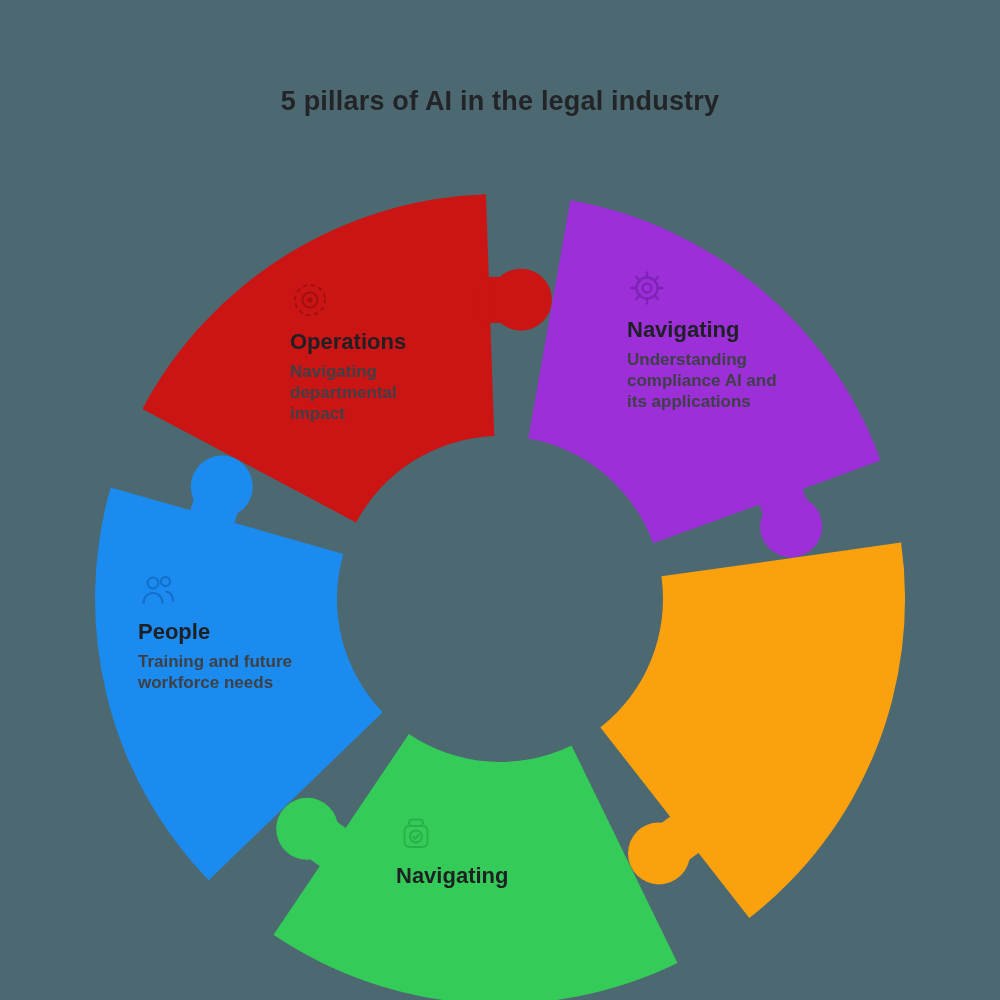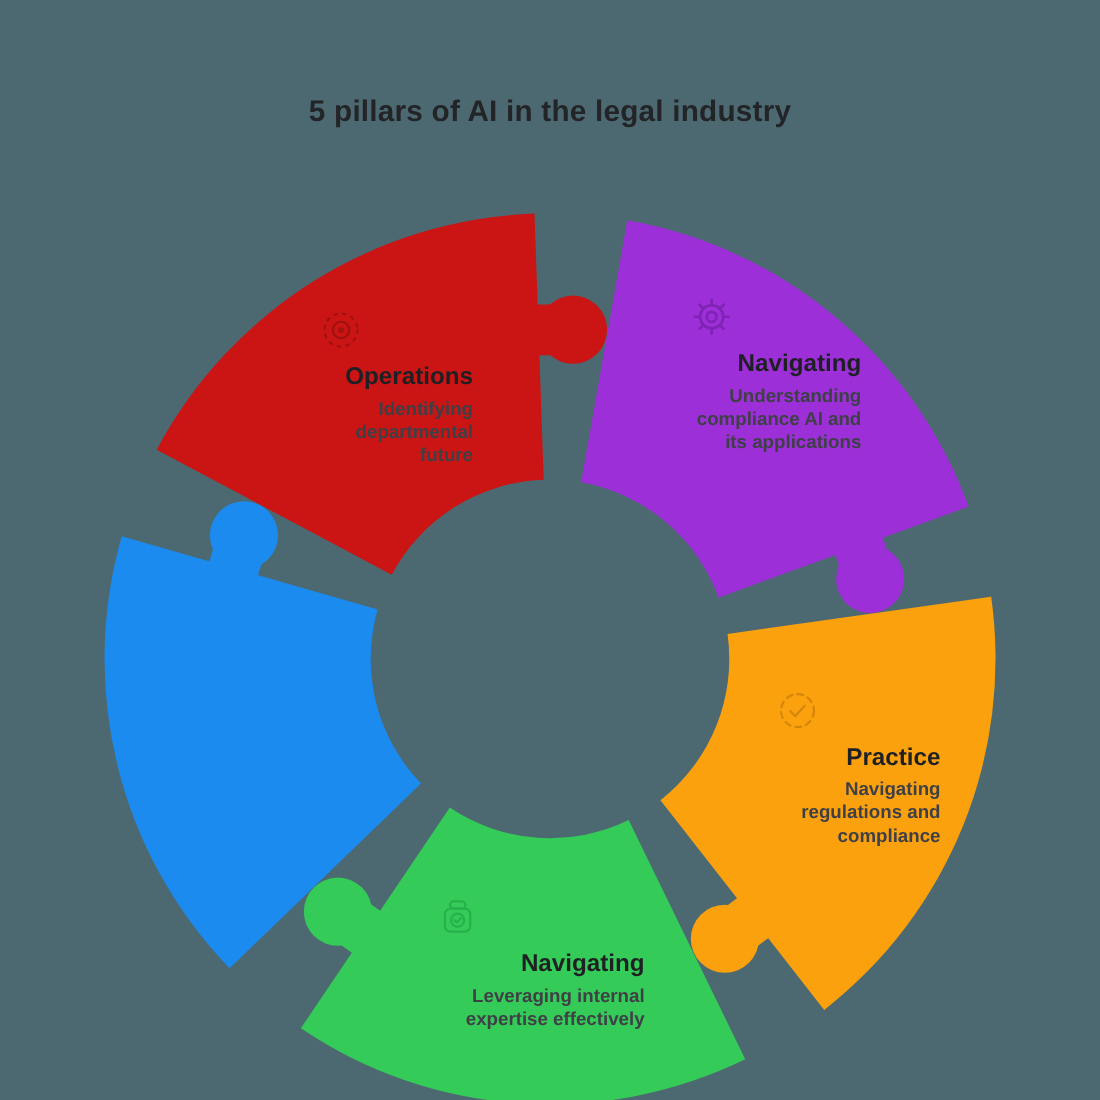--- a/index.html
+++ b/index.html
@@ -8,21 +8,21 @@
     background:var(--bg,#4c6971);
     font-family:"Liberation Sans", sans-serif;
   }
   #stage{position:relative;width:1000px;height:1000px;margin-top:44px;}
   #puzzle{position:absolute;left:0;top:0;}
   .main-title{
     position:absolute;left:0;right:0;top:42px;margin:0;
     text-align:center;font-size:27px;font-weight:700;letter-spacing:.2px;
     color:var(--title-color,#232427);
   }
-  .label{position:absolute;z-index:5;text-align:right;}
+  .label{position:absolute;z-index:5;}
   .label .icon{display:block;opacity:.55;}
   .seg-title{
     margin:10px 0 0;font-size:22px;font-weight:700;line-height:1.1;
     color:var(--seg-title-color,#1e2024);
   }
   .seg-desc{
     margin:7px 0 0;font-size:17px;font-weight:600;line-height:1.24;
     color:var(--seg-desc-color,#3e4046);
   }
   .seg-operations{left:290px;top:236px;width:140px;}
@@ -66,47 +66,48 @@
       </g>
     </svg>
 
   <div class="label seg-operations">
     <svg class="icon" width="40" height="40" viewBox="0 0 40 40" fill="none" stroke="currentColor" stroke-width="2" color="#7e0d0d">
       <circle cx="20" cy="20" r="15" stroke-dasharray="2.5 5.5" stroke-linecap="round"></circle>
       <circle cx="20" cy="20" r="7.5"></circle>
       <circle cx="20" cy="20" r="1.6"></circle>
     </svg>
     <h3 class="seg-title">Operations</h3>
-    <p class="seg-desc">Identifying departmental future</p>
+    <p class="seg-desc">Navigating departmental impact</p>
   </div>
 
   <div class="label seg-technology">
     <svg class="icon" width="40" height="40" viewBox="0 0 40 40" fill="none" stroke="currentColor" stroke-width="2.4" stroke-linecap="round" color="#671a96">
       <path d="M31 20 L35.5 20 M31 31 L28 28 M20 31 L20 35.5 M12 28 L9 31 M9 20 L4.5 20 M12 12 L9 9 M20 9 L20 4.5 M28 12 L31 9"></path>
       <circle cx="20" cy="20" r="10.5"></circle>
       <circle cx="20" cy="20" r="4.5"></circle>
     </svg>
     <h3 class="seg-title">Navigating</h3>
     <p class="seg-desc">Understanding compliance AI and its applications</p>
   </div>
 
-  <div class="label seg-practice">
-    <svg class="icon" width="40" height="40" viewBox="0 0 40 40" fill="none" stroke="currentColor" stroke-width="2" stroke-linecap="round" stroke-linejoin="round" color="#b57106">
-      <circle cx="20" cy="20" r="15" stroke-dasharray="5.5 4.5"></circle>
-      <path d="M13.5 20.5 L18 25 L26.5 15.5"></path>
-    </svg>
-    <h3 class="seg-title">Practice</h3>
-    <p class="seg-desc">Navigating regulations and compliance</p>
-  </div>
 
   <div class="label seg-knowledge">
     <svg class="icon" width="40" height="40" viewBox="0 0 40 40" fill="none" stroke="currentColor" stroke-width="2" stroke-linecap="round" stroke-linejoin="round" color="#1c9c3f">
       <rect x="13" y="5.5" width="14" height="6.5" rx="3.2"></rect>
       <rect x="8.5" y="12" width="23" height="21" rx="5"></rect>
       <circle cx="20" cy="22.5" r="6"></circle>
       <path d="M17.2 22.6 L19.3 24.7 L23 20.7"></path>
     </svg>
     <h3 class="seg-title">Navigating</h3>
-    <p class="seg-desc">Leveraging internal expertise effectively</p>
   </div>
 
+  <div class="label seg-people">
+    <svg class="icon" width="40" height="40" viewBox="0 0 40 40" fill="none" stroke="currentColor" stroke-width="2" stroke-linecap="round" color="#0c58a8">
+      <circle cx="15" cy="13" r="5.5"></circle>
+      <path d="M5.5 33c0-6.2 4.3-10 9.5-10s9.5 3.8 9.5 10"></path>
+      <circle cx="27.5" cy="11.5" r="4.5"></circle>
+      <path d="M28 21.5c4.3 .6 6.9 4.3 6.9 9.5"></path>
+    </svg>
+    <h3 class="seg-title">People</h3>
+    <p class="seg-desc">Training and future workforce needs</p>
+  </div>
 
 </div>
 
 </body></html>

